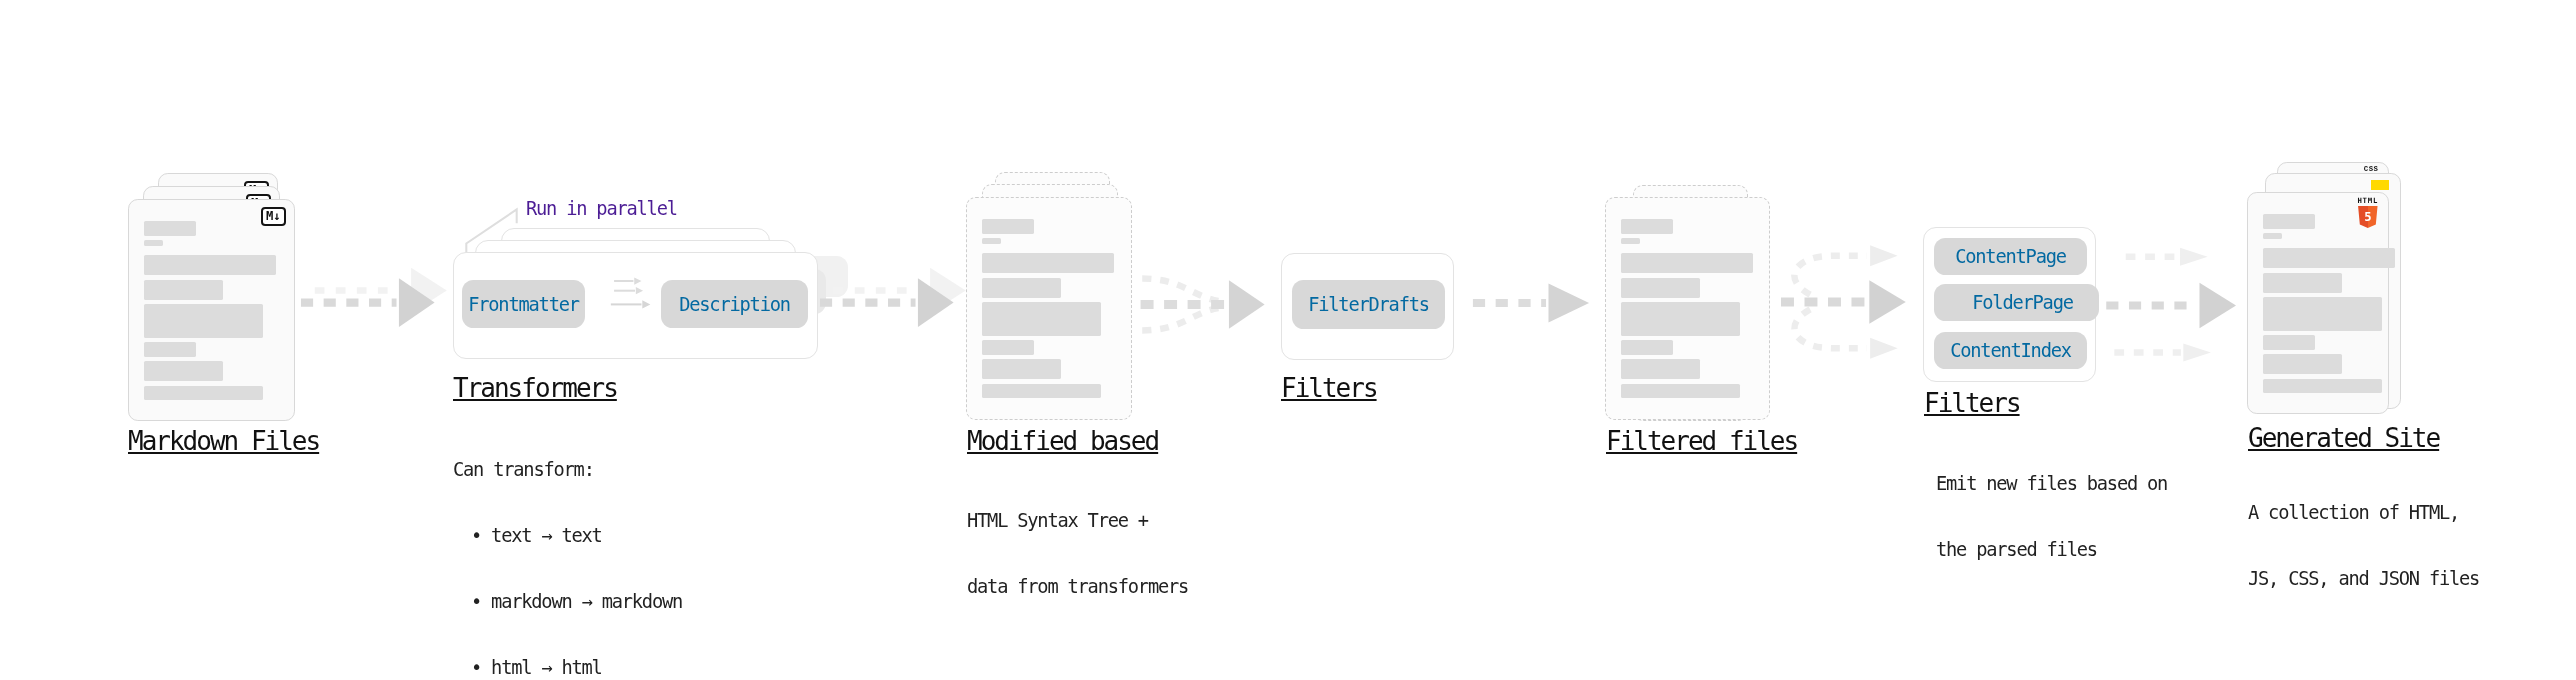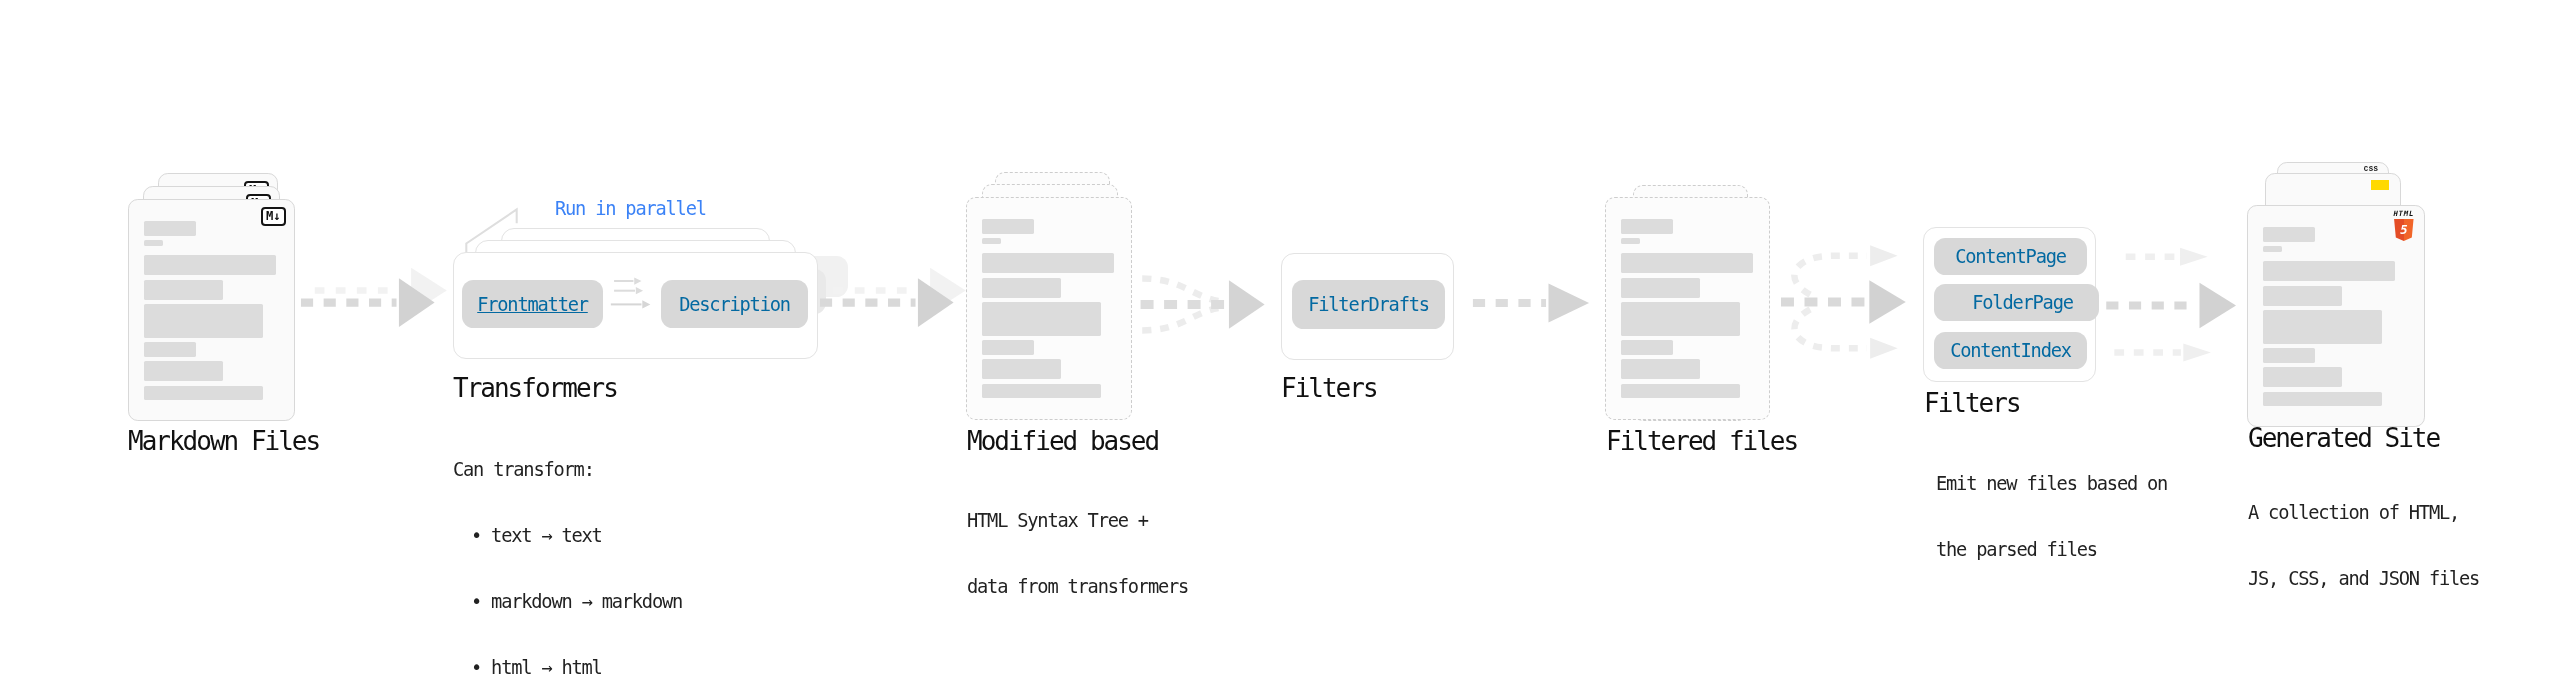--- a/index.html
+++ b/index.html
@@ -20,23 +20,23 @@
   .b8{width:119px;height:14px;margin-top:4.9px;}
   .mbadge{position:absolute;top:6.5px;right:8.1px;border:2.4px solid #141414;border-radius:4.1px;background:#fff;
           font-weight:bold;font-size:12.2px;line-height:1;padding:1.6px 3.3px;color:#111;}
   
   .box{position:absolute;background:#ffffff;border:1.6px solid #e3e3e3;border-radius:13px;box-sizing:border-box;}
   .btn{position:absolute;background:#d8d8d8;border-radius:11.4px;display:flex;align-items:center;justify-content:center;
        font-size:18.7px;letter-spacing:-1.2px;color:#0369a1;}
   .ghost1{background:#e9e9e9;border-radius:11.4px;position:absolute;}
   .ghost2{background:#f1f1f1;border-radius:11.4px;position:absolute;}
   
-  .h{position:absolute;font-size:26px;letter-spacing:-2px;color:#111;white-space:pre;font-weight:500;}
+  .h{position:absolute;font-size:26px;letter-spacing:-2px;color:#111;white-space:pre;font-weight:500;text-decoration:underline;}
   .sub{position:absolute;font-size:18.7px;letter-spacing:-1.2px;line-height:22px;color:#222;white-space:pre;}
-  .note{position:absolute;font-size:18.7px;letter-spacing:-1.2px;color:#3b82f6;white-space:pre;margin-left:29px;}
+  .note{position:absolute;font-size:18.7px;letter-spacing:-1.2px;color:#4c1d95;white-space:pre;}
   
   .cssbadge{position:absolute;top:3.3px;right:9.8px;text-align:center;line-height:1;font-family:Liberation Mono, monospace;}
   .cssbadge .word{font-size:7.3px;font-weight:bold;color:#111;letter-spacing:0.4px;}
   .cssbadge .ul{height:2.4px;background:#2f6ff2;margin-top:0.8px;border-radius:0.8px;}
   .jsbadge{position:absolute;top:5.7px;right:10.6px;width:18.7px;height:10.6px;background:#ffd900;}
   .h5{position:absolute;top:4.1px;right:9.8px;text-align:center;line-height:1;}
   .h5 .word{font-size:7.3px;font-weight:bold;letter-spacing:0.8px;color:#111;}
   .h5 .shield{width:19.5px;height:22px;margin:1.6px auto 0;background:linear-gradient(90deg,#e44d26 50%,#f16529 50%);
               clip-path:polygon(0 0,100% 0,91% 84%,50% 100%,9% 84%);color:#fff;font-size:12.2px;font-weight:bold;
               display:flex;align-items:center;justify-content:center;}
@@ -87,21 +87,21 @@
 
     <div class="box" style="left:501px;top:228px;width:269px;height:105px;">
       <div class="ghost2" style="left:9px;top:27px;width:135px;height:41px;"></div>
       <div class="ghost2" style="left:206px;top:27px;width:140px;height:41px;"></div>
     </div>
     <div class="box" style="left:475px;top:240px;width:321px;height:106px;">
       <div class="ghost1" style="left:9px;top:28px;width:138px;height:45px;"></div>
       <div class="ghost1" style="left:207px;top:28px;width:143px;height:45px;"></div>
     </div>
     <div class="box" style="left:453px;top:252px;width:365px;height:107px;"></div>
-    <div class="btn" style="left:462px;top:280px;width:141px;height:48px;text-decoration:underline;">Frontmatter</div>
+    <div class="btn" style="left:462px;top:280px;width:123px;height:48px;">Frontmatter</div>
     <div class="btn" style="left:661px;top:280px;width:147px;height:48px;">Description</div>
     <svg style="left:606px;top:271px;" width="50" height="41" viewBox="0 0 62 50">
       <line x1="10" y1="12" x2="34" y2="12" stroke="#dcdcdc" stroke-width="2.5"></line>
         <polygon points="35,7.5 44,12 35,16.5" fill="#dcdcdc"></polygon>
       <line x1="10" y1="24" x2="36" y2="24" stroke="#dcdcdc" stroke-width="2.5"></line>
         <polygon points="37,19.5 46,24 37,28.5" fill="#dcdcdc"></polygon>
       <line x1="6" y1="41" x2="44" y2="41" stroke="#d6d6d6" stroke-width="2.5"></line>
         <polygon points="45,36 55,41 45,46" fill="#d6d6d6"></polygon>
     </svg>
   </div>
@@ -212,21 +212,21 @@
   <div>
     <div class="page" style="left:2277px;top:162px;width:112px;height:236px;">
       <div class="cssbadge">
         <div class="word">CSS</div>
         <div class="ul"></div>
       </div>
     </div>
     <div class="page" style="left:2265px;top:173px;width:136px;height:236px;">
       <div class="jsbadge"></div>
     </div>
-    <div class="page" style="left:2247px;top:205px;width:178px;height:222px;font-style:italic;">
+    <div class="page" style="left:2247px;top:192px;width:142px;height:222px;">
       <div class="h5">
         <div class="word">HTML</div>
         <div class="shield">
             <span>5</span>
           </div>
       </div>
       <div class="bars">
         <div class="bar b1"></div>
         <div class="bar b2"></div>
         <div class="bar b3"></div>

